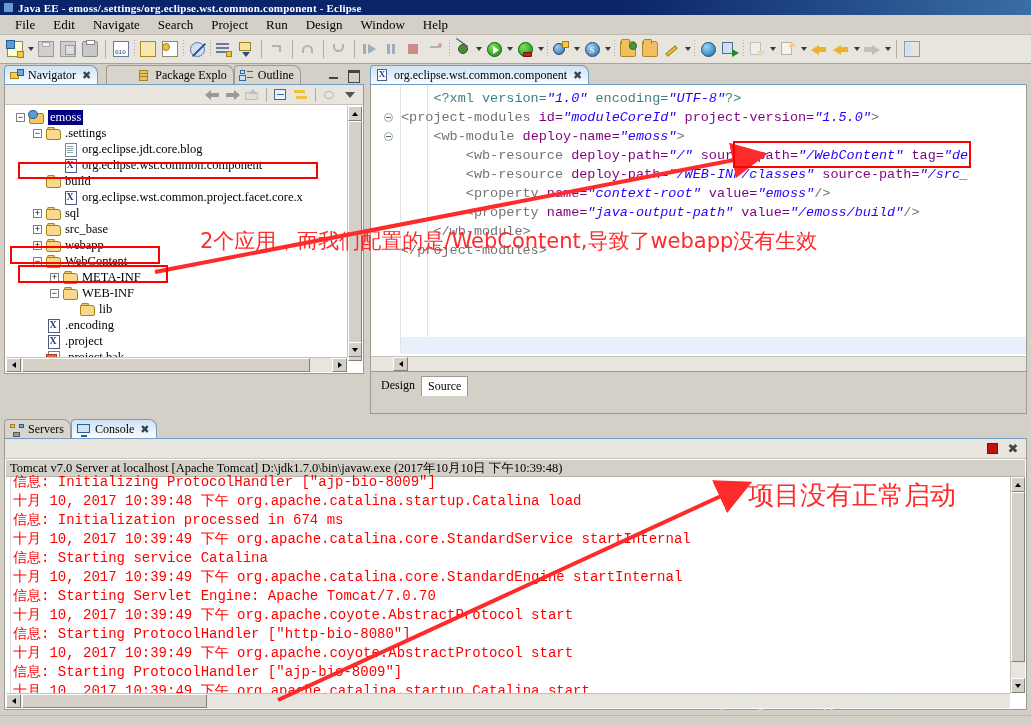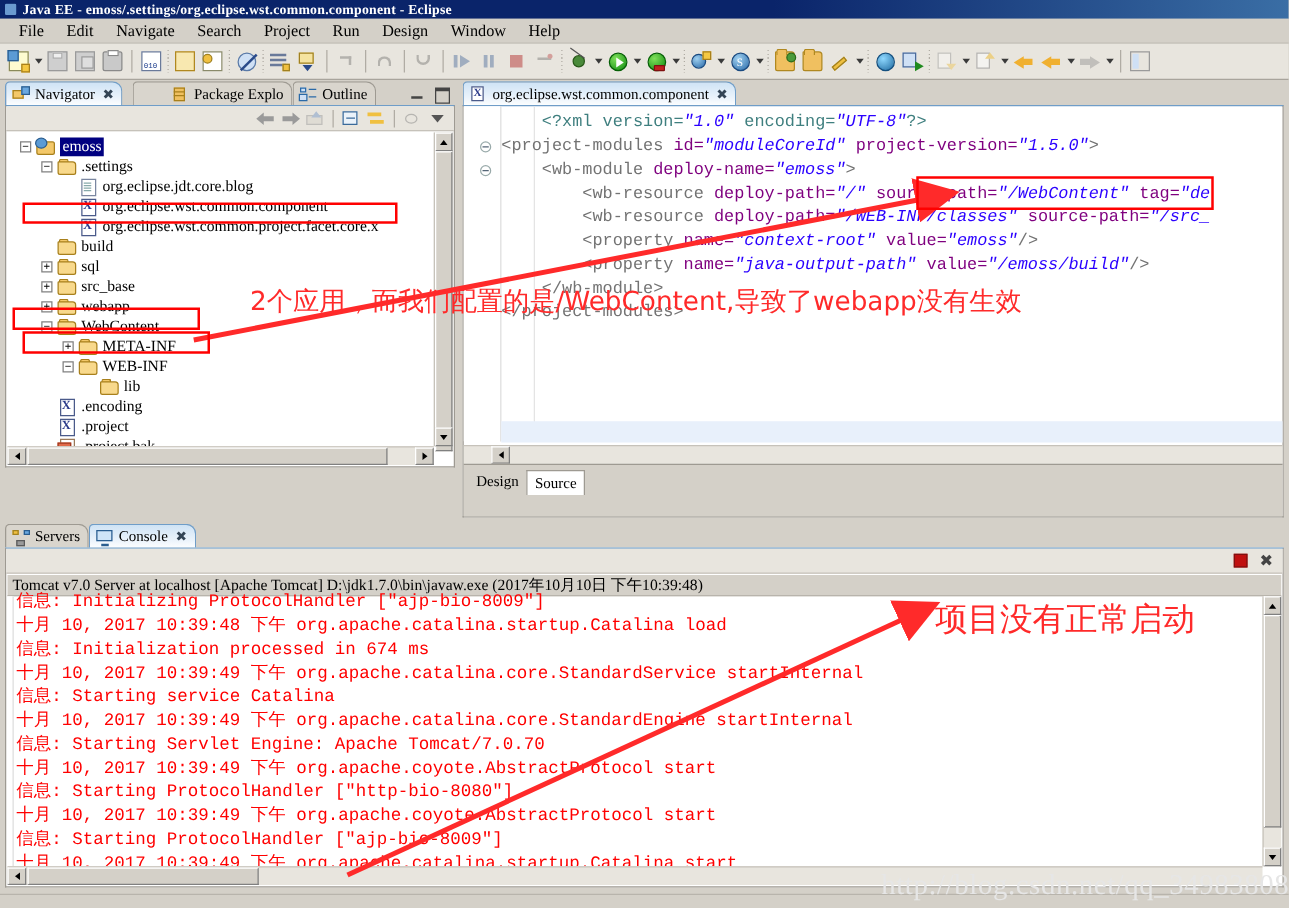--- a/index.html
+++ b/index.html
@@ -225,21 +225,21 @@
 
   
   #overlay { position:absolute; left:0;top:0;width:893px;height:726px; pointer-events:none; }
   .ann-text {
     position:absolute; color:#ff2a2a; white-space:nowrap;
     font-family:"DejaVu Sans", sans-serif; font-size:21px; font-weight:400;
   }
   .ann-box { position:absolute; border:2px solid #ff0000; }
   .watermark {
     position:absolute; color:#e6e6e6; font-family:"Liberation Serif",serif;
-    font-size:23px; letter-spacing:0.5px; white-space:nowrap;
+    font-size:13px; letter-spacing:0.5px; white-space:nowrap;
   }
 </style>
 </head>
 <body>
 
 <div id="titlebar">
   <div class="tb-icon"></div>
   <span>Java EE - emoss/.settings/org.eclipse.wst.common.component - Eclipse</span>
 </div>
 
@@ -578,30 +578,30 @@
             <span class="ticon i-file"></span>
             <span class="tlabel">org.eclipse.jdt.core.blog</span>
           </div>
           <div class="trow">
             <span class="indent" style="width: 44px;"></span>
             <span class="expander none"></span>
             <span class="ticon i-xml"></span>
             <span class="tlabel">org.eclipse.wst.common.component</span>
           </div>
           <div class="trow">
+            <span class="indent" style="width: 27px;"></span>
+            <span class="expander none"></span>
+            <span class="ticon i-folder"></span>
+            <span class="tlabel">build</span>
+          </div>
+          <div class="trow">
             <span class="indent" style="width: 44px;"></span>
             <span class="expander none"></span>
             <span class="ticon i-xml"></span>
             <span class="tlabel">org.eclipse.wst.common.project.facet.core.x</span>
-          </div>
-          <div class="trow">
-            <span class="indent" style="width: 27px;"></span>
-            <span class="expander none"></span>
-            <span class="ticon i-folder"></span>
-            <span class="tlabel">build</span>
           </div>
           <div class="trow">
             <span class="indent" style="width: 27px;"></span>
             <span class="expander">+</span>
             <span class="ticon i-folder"></span>
             <span class="tlabel">sql</span>
           </div>
           <div class="trow">
             <span class="indent" style="width: 27px;"></span>
             <span class="expander">+</span>

